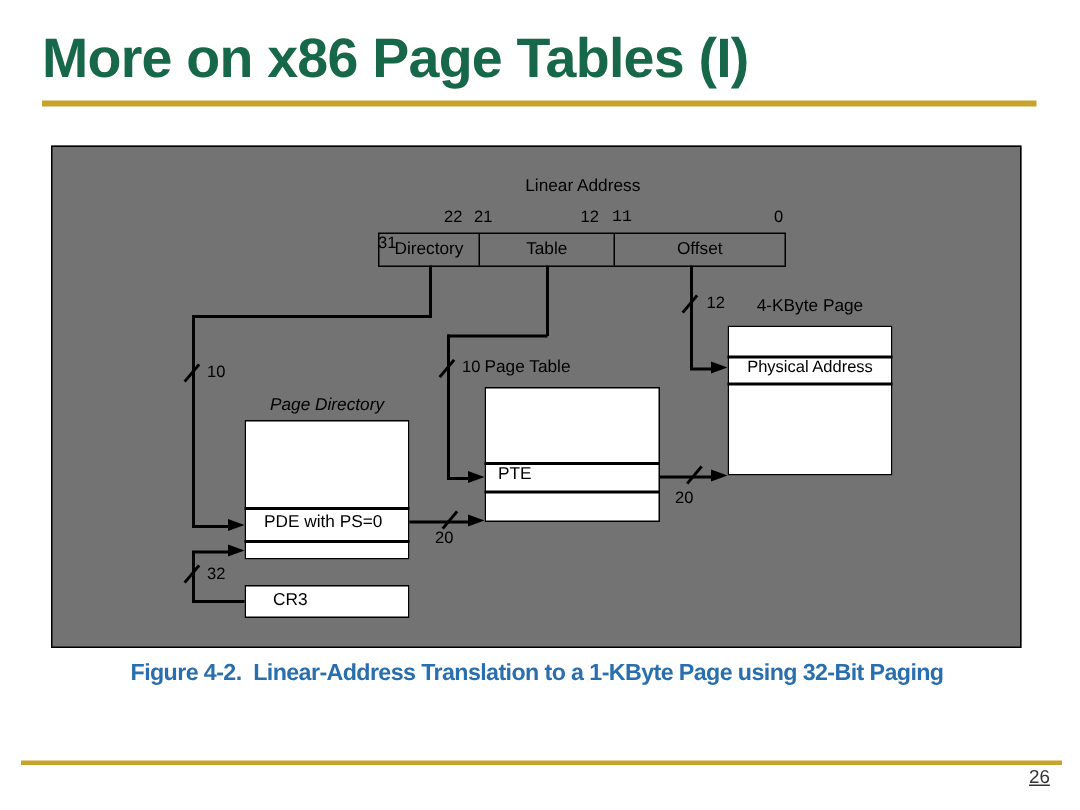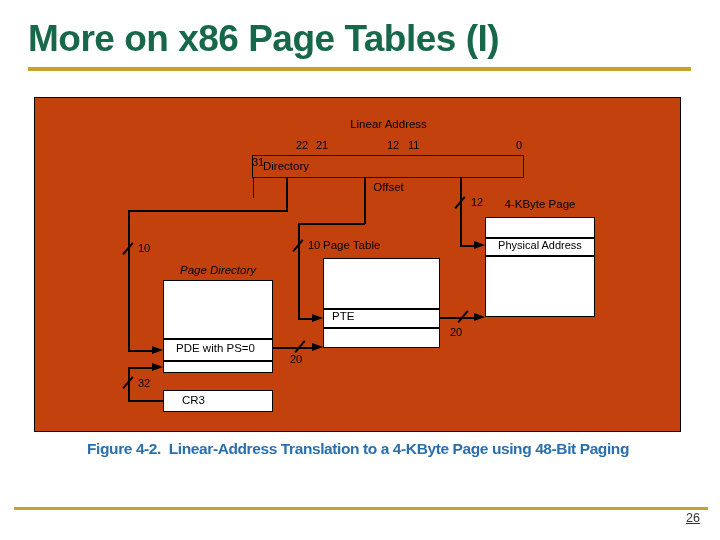--- a/index.html
+++ b/index.html
@@ -4,29 +4,29 @@
 <style>
   html,body{margin:0;padding:0;background:#ffffff;}
   body{width:720px;height:540px;position:relative;font-family:"Liberation Sans",sans-serif;color:#000;overflow:hidden;}
 
   .slide-title{position:absolute;left:28px;top:18px;margin:0;font-size:37px;font-weight:bold;
                color:var(--title-green,#17684A);letter-spacing:-0.5px;white-space:nowrap;}
   .rule-top{position:absolute;left:28px;top:67px;width:663px;height:4px;background:var(--rule-gold,#C7A32B);}
   .rule-bottom{position:absolute;left:14px;top:507px;width:694px;height:3px;background:var(--rule-gold,#C7A32B);}
   .page-number{position:absolute;left:686px;top:511px;font-size:12.5px;color:#333;text-decoration:underline;}
 
-  .diagram-frame{position:absolute;left:34px;top:97px;width:645px;height:333px;border:1.5px solid #000;background:#c2410c;}
+  .diagram-frame{position:absolute;left:34px;top:97px;width:645px;height:333px;border:1.5px solid #000;background:#737373;}
 
   .caption{position:absolute;left:34px;top:440px;width:648px;text-align:center;font-weight:bold;
            font-size:15.5px;letter-spacing:-0.4px;color:var(--caption-blue,#2A6FAD);white-space:pre;}
 
   
   .dlabel{position:absolute;font-size:11.5px;white-space:nowrap;}
   .bit{position:absolute;top:41px;font-size:11px;white-space:nowrap;}
-  .la-box{position:absolute;border:1.5px solid #000;display:flex;flex-direction:column;}
+  .la-box{position:absolute;border:1.5px solid #000;display:flex;}
   .la-cell{font-size:11.5px;text-align:center;line-height:21px;box-sizing:border-box;}
   .obox{position:absolute;border:1.5px solid #000;box-sizing:border-box;background:#fff;}
   .ln{position:absolute;background:#000;}
   .arr{position:absolute;width:0;height:0;border-top:4.5px solid transparent;
        border-bottom:4.5px solid transparent;border-left:11px solid #000;}
   .slash{position:absolute;width:1.5px;height:15px;background:#000;transform:rotate(40deg);}
   .bus{position:absolute;font-size:11px;white-space:nowrap;}
 </style>
 </head>
 <body>
@@ -37,25 +37,26 @@
   <div class="rule-top"></div>
 
   <div class="diagram-frame">
 
     <div class="dlabel" style="left:217px;top:20px;width:273px;text-align:center;">Linear Address</div>
 
     <span class="bit" style="left:217px;margin-top:17px;">31</span>
     <span class="bit" style="left:261px;">22</span>
     <span class="bit" style="left:281px;">21</span>
     <span class="bit" style="left:352px;">12</span>
-    <span class="bit" style="left:373px;">11</span>
+    <span class="bit" style="left:373px;font-family:Liberation Mono, monospace;">11</span>
     <span class="bit" style="left:481px;">0</span>
 
     <div class="la-box" style="left:217px;top:57px;width:270px;height:21px;">
       <div class="la-cell" style="width:66px;">Directory</div>
+      <div class="la-cell" style="width:90px;border-left:1.5px solid #000;">Table</div>
       <div class="la-cell" style="flex:1;border-left:1.5px solid #000;">Offset</div>
     </div>
 
     <div class="ln" style="left:251px;top:79px;width:1.5px;height:33px;"></div>
     <div class="ln" style="left:93px;top:112px;width:160px;height:1.5px;"></div>
     <div class="ln" style="left:93px;top:112px;width:1.5px;height:141px;"></div>
     <div class="ln" style="left:93px;top:252px;width:26px;height:1.5px;"></div>
     <div class="arr" style="left:117px;top:248px;"></div>
     <div class="slash" style="left:92px;top:143px;"></div>
     <span class="bus" style="left:103px;top:144px;">10</span>
@@ -106,17 +107,17 @@
     <span class="bus" style="left:415px;top:228px;">20</span>
 
     <div class="dlabel" style="left:450px;top:100px;width:110px;text-align:center;">4-KByte Page</div>
     <div class="obox" style="left:450px;top:119px;width:110px;height:100px;"></div>
     <div class="ln" style="left:450px;top:139px;width:110px;height:1.5px;"></div>
     <div class="ln" style="left:450px;top:157px;width:110px;height:1.5px;"></div>
     <div class="dlabel" style="left:450px;top:141px;width:110px;text-align:center;font-size:11px;">Physical Address</div>
 
   </div>
 
-  <div class="caption">Figure 4-2.  Linear-Address Translation to a 4-KByte Page using 48-Bit Paging</div>
+  <div class="caption">Figure 4-2.  Linear-Address Translation to a 1-KByte Page using 32-Bit Paging</div>
   <div class="rule-bottom"></div>
   <div class="page-number">26</div>
 
 </div>
 
 </body></html>

